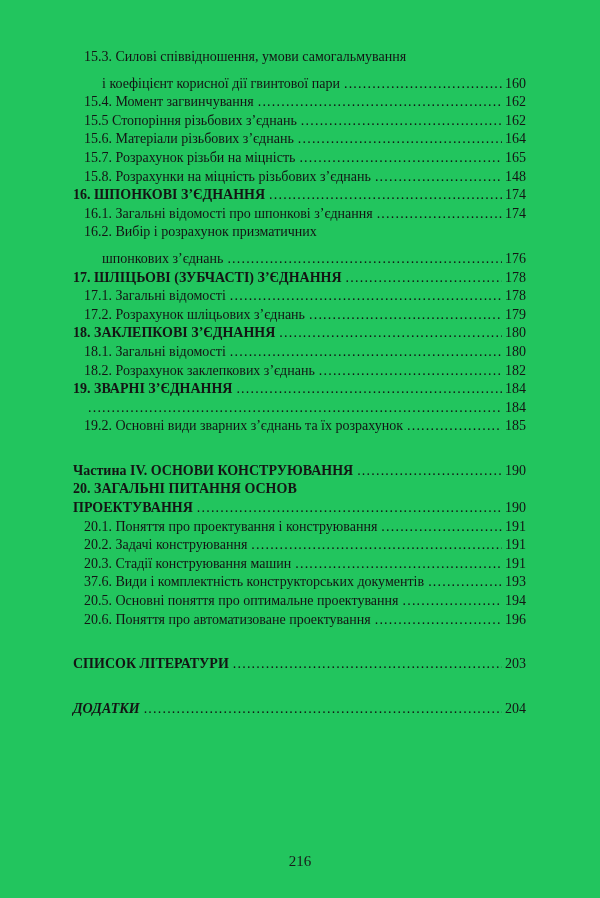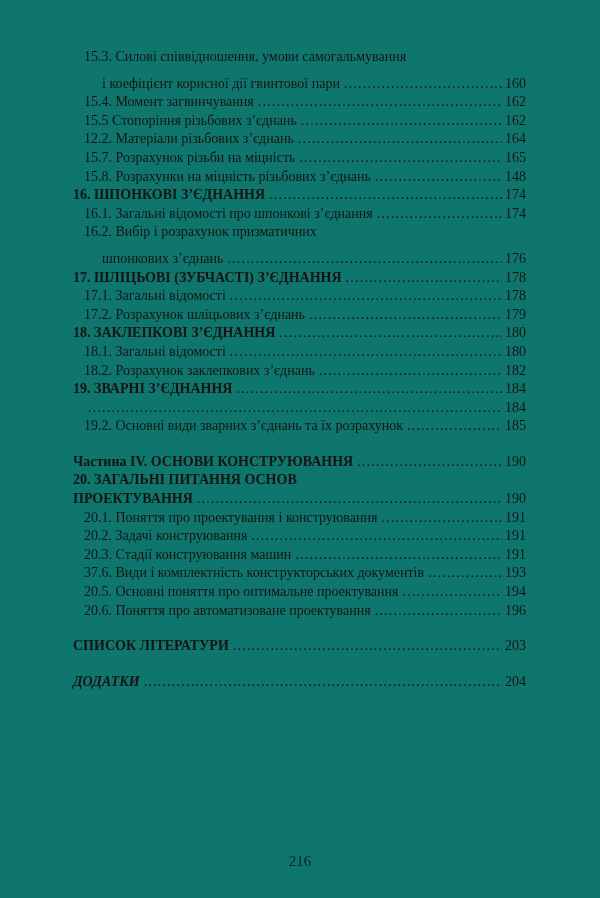--- a/index.html
+++ b/index.html
@@ -4,35 +4,35 @@
 <style>
   html, body {
     margin: 0;
     padding: 0;
     background: #ffffff;
   }
   .book-page {
     position: relative;
     width: 600px;
     height: 898px;
-    background: #0f766e;
+    background: #22c55e;
     font-family: "Liberation Serif", serif;
     color: #141414;
     overflow: hidden;
   }
   .toc {
     position: absolute;
     top: 48px;
     left: 73px;
     width: 459px;
     font-size: 14px;
     line-height: 18.6px;
   }
   .entry { }
-  .entry.gap { margin-top: 17px; }
+  .entry.gap { margin-top: 26px; }
   .entry.level1 { padding-left: 11px; }
   .entry.level1 .cont-line { padding-left: 18px; margin-top: 8px; }
   .entry.level0 .cont-line { padding-left: 0; }
   .line { display: block; }
   .line.row { display: flex; align-items: baseline; }
   .lbl { white-space: nowrap; }
   .entry.bold .lbl { font-weight: 700; }
   .entry.bold-italic .lbl { font-weight: 700; font-style: italic; }
   .dots {
     flex: 1;
@@ -82,21 +82,21 @@
       </div>
       <div class="entry level1 normal">
         <div class="line row">
           <span class="lbl">15.5 Стопоріння різьбових з’єднань</span>
           <span class="dots"></span>
           <span class="pg">162</span>
         </div>
       </div>
       <div class="entry level1 normal">
         <div class="line row">
-          <span class="lbl">12.2. Матеріали різьбових з’єднань</span>
+          <span class="lbl">15.6. Матеріали різьбових з’єднань</span>
           <span class="dots"></span>
           <span class="pg">164</span>
         </div>
       </div>
       <div class="entry level1 normal">
         <div class="line row">
           <span class="lbl">15.7. Розрахунок різьби на міцність</span>
           <span class="dots"></span>
           <span class="pg">165</span>
         </div>

